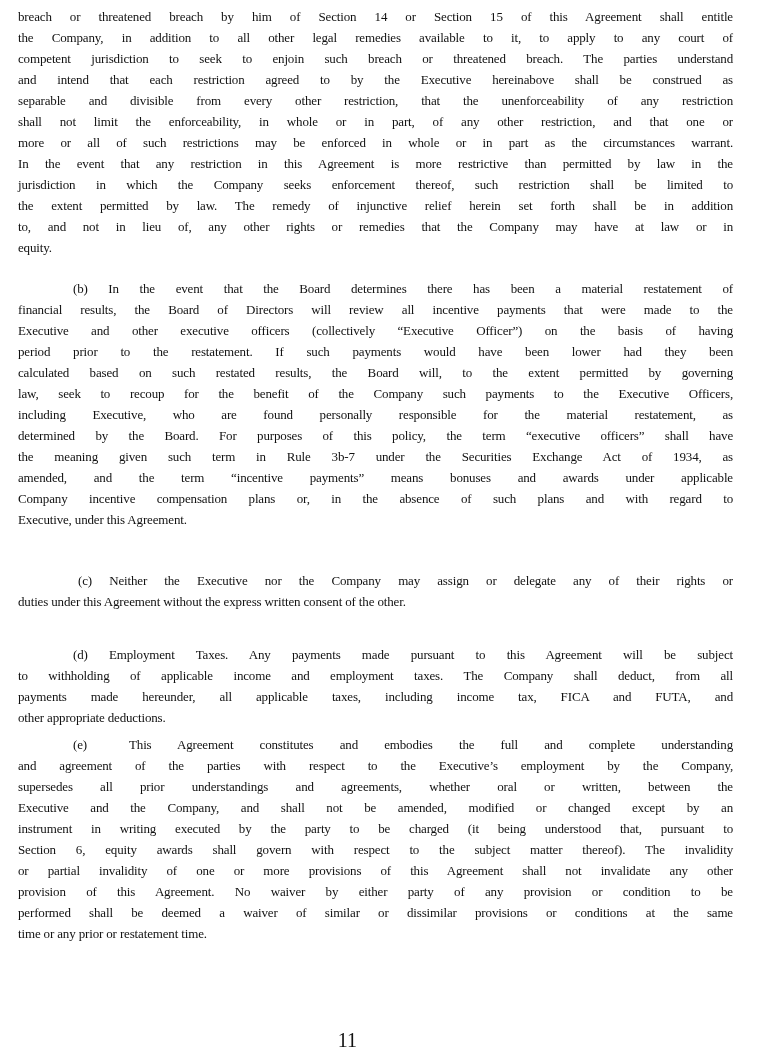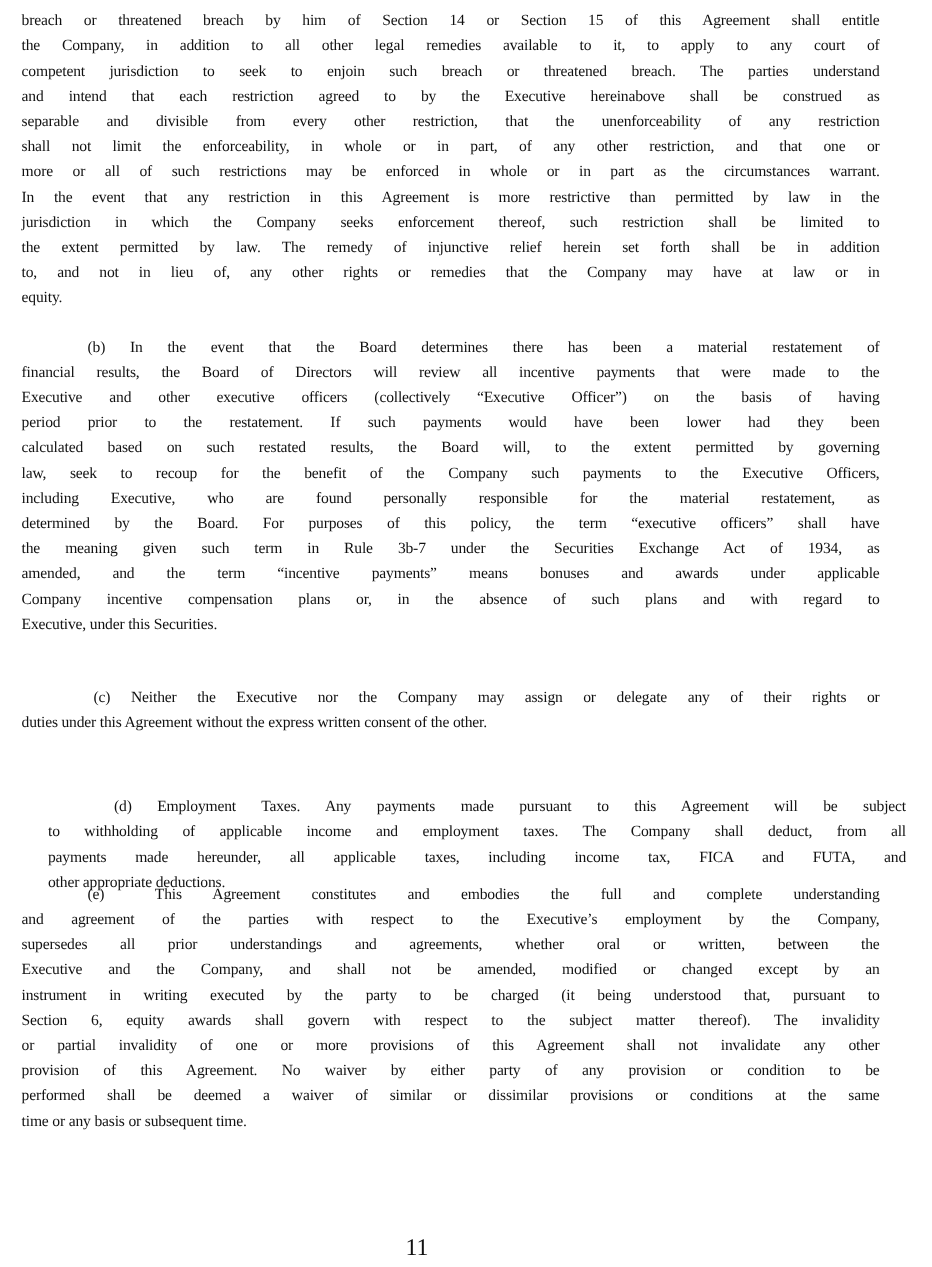--- a/index.html
+++ b/index.html
@@ -39,21 +39,21 @@
     }
     .line.last {
       text-align-last: left;
     }
     .u {
       text-underline-offset: 2px;
     }
     #p-a { top: 6px; }
     #p-b { top: 278px; }
     #p-c { top: 570px; }
-    #p-d { top: 661px; margin-left: 22px; }
+    #p-d { top: 644px; }
     #p-e { top: 734px; }
     .page-number {
       position: absolute;
       top: 1030px;
       left: 0;
       width: 695px;
       text-align: center;
       font-size: 20px;
       line-height: 21px;
     }
@@ -83,21 +83,21 @@
     <span class="line">financial results, the Board of Directors will review all incentive payments that were made to the</span>
     <span class="line"><span>Executive and other executive officers (collectively “</span><span class="u">Executive Officer</span><span>”) on the basis of having</span></span>
     <span class="line">period prior to the restatement.  If such payments would have been lower had they been</span>
     <span class="line">calculated based on such restated results, the Board will, to the extent permitted by governing</span>
     <span class="line">law, seek to recoup for the benefit of the Company such payments to the Executive Officers,</span>
     <span class="line">including Executive, who are found personally responsible for the material restatement, as</span>
     <span class="line">determined by the Board.  For purposes of this policy, the term “executive officers” shall have</span>
     <span class="line">the meaning given such term in Rule 3b-7 under the Securities Exchange Act of 1934, as</span>
     <span class="line">amended, and the term “incentive payments” means bonuses and awards under applicable</span>
     <span class="line">Company incentive compensation plans or, in the absence of such plans and with regard to</span>
-    <span class="line last">Executive, under this Securities.</span>
+    <span class="line last">Executive, under this Agreement.</span>
   </div>
 
   <div class="para" id="p-c">
     <span class="line" style="padding-left:60px; box-sizing:border-box;">(c) Neither the Executive nor the Company may assign or delegate any of their rights or</span>
     <span class="line last">duties under this Agreement without the express written consent of the other.</span>
   </div>
 
   <div class="para" id="p-d">
     <span class="line" style="padding-left:55px; box-sizing:border-box;"><span>(d)</span><span class="u"> Employment Taxes</span><span>.  Any payments made pursuant to this Agreement will be subject</span></span>
     <span class="line">to withholding of applicable income and employment taxes. The Company shall deduct, from all</span>
@@ -108,17 +108,17 @@
   <div class="para" id="p-e">
     <span class="line" style="padding-left:55px; box-sizing:border-box;"><span style="display:inline-block; width:56px; text-align:left;">(e)</span><span>This Agreement constitutes and embodies the full and complete understanding</span></span>
     <span class="line">and agreement of the parties with respect to the Executive’s employment by the Company,</span>
     <span class="line">supersedes all prior understandings and agreements, whether oral or written, between the</span>
     <span class="line">Executive and the Company, and shall not be amended, modified or changed except by an</span>
     <span class="line">instrument in writing executed by the party to be charged (it being understood that, pursuant to</span>
     <span class="line">Section 6, equity awards shall govern with respect to the subject matter thereof). The invalidity</span>
     <span class="line">or partial invalidity of one or more provisions of this Agreement shall not invalidate any other</span>
     <span class="line">provision of this Agreement. No waiver by either party of any provision or condition to be</span>
     <span class="line">performed shall be deemed a waiver of similar or dissimilar provisions or conditions at the same</span>
-    <span class="line last">time or any basis or subsequent time.</span>
+    <span class="line last">time or any prior or restatement time.</span>
   </div>
 
   <div class="page-number">11</div>
 </div>
 
 </body></html>

